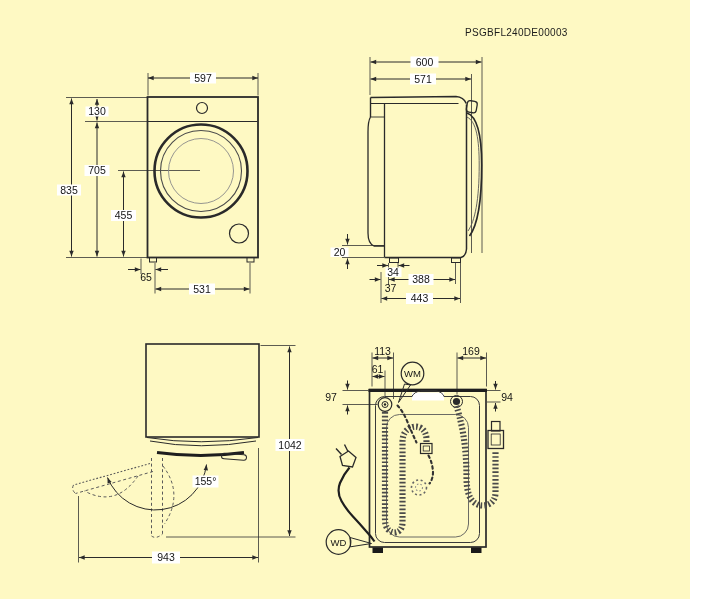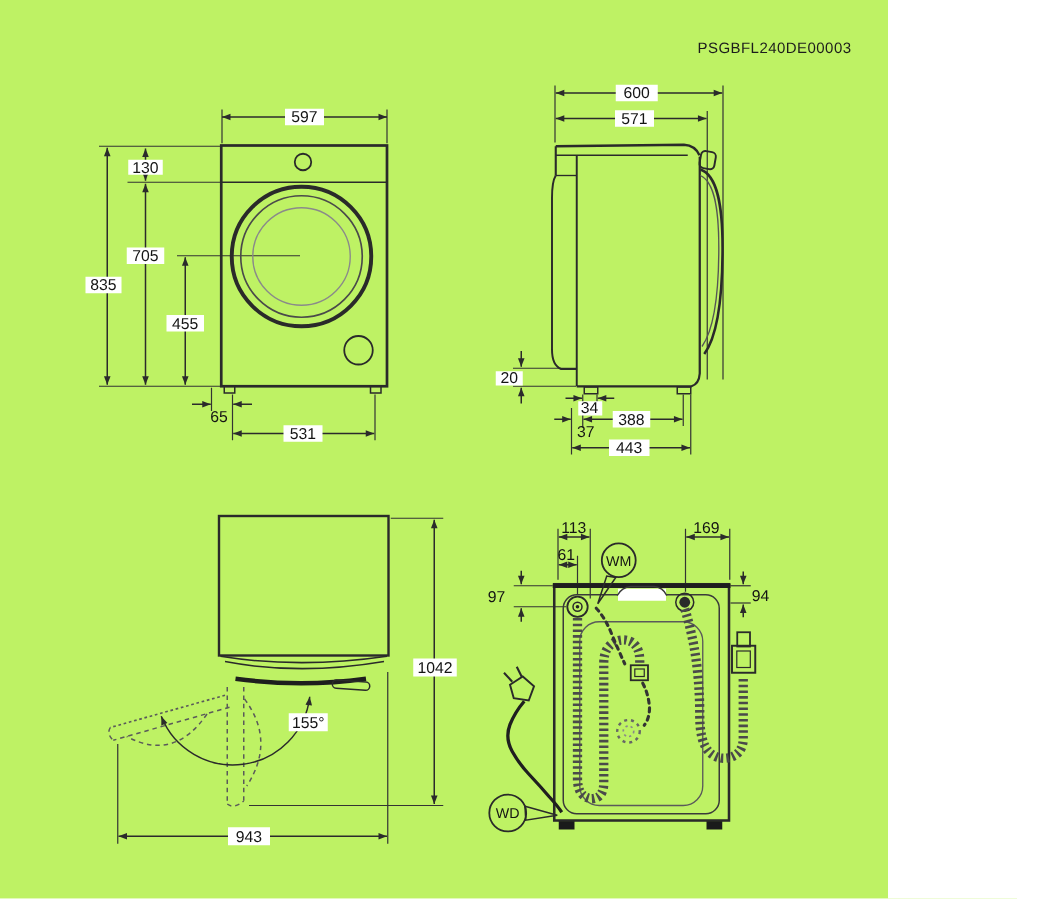--- a/index.html
+++ b/index.html
@@ -1,16 +1,16 @@
 <!DOCTYPE html>
 <html><head>
 <meta charset="utf-8">
 <style>
   html,body{margin:0;padding:0;background:#fff;}
-  #canvas{position:relative;width:592px;height:599px;background:#bef264;overflow:hidden;
+  #canvas{position:relative;width:690px;height:599px;background:#fef9c3;overflow:hidden;
           font-family:"Liberation Sans",sans-serif;}
   #title{position:absolute;left:465px;top:27px;font-size:10px;letter-spacing:.3px;color:#1c1c1c;}
   svg{position:absolute;left:0;top:0;}
   .out{stroke:#2a2a2a;fill:none;}
   .ext{stroke:#333;stroke-width:.8;fill:none;}
   .dim{stroke:#2b2b2b;stroke-width:1;fill:none;}
   .dash{stroke:#5a5a5a;stroke-width:1;fill:none;stroke-dasharray:3 2.6;}
   .dot{stroke:#5a5a5a;stroke-width:1.1;fill:none;stroke-dasharray:1.8 1.8;}
   .hose{stroke:#4a4a4a;stroke-width:6.2;fill:none;stroke-dasharray:1.7 2.1;}
   .drip{stroke:#333;stroke-width:2.1;fill:none;stroke-dasharray:2.6 3.1;stroke-linecap:round;}

